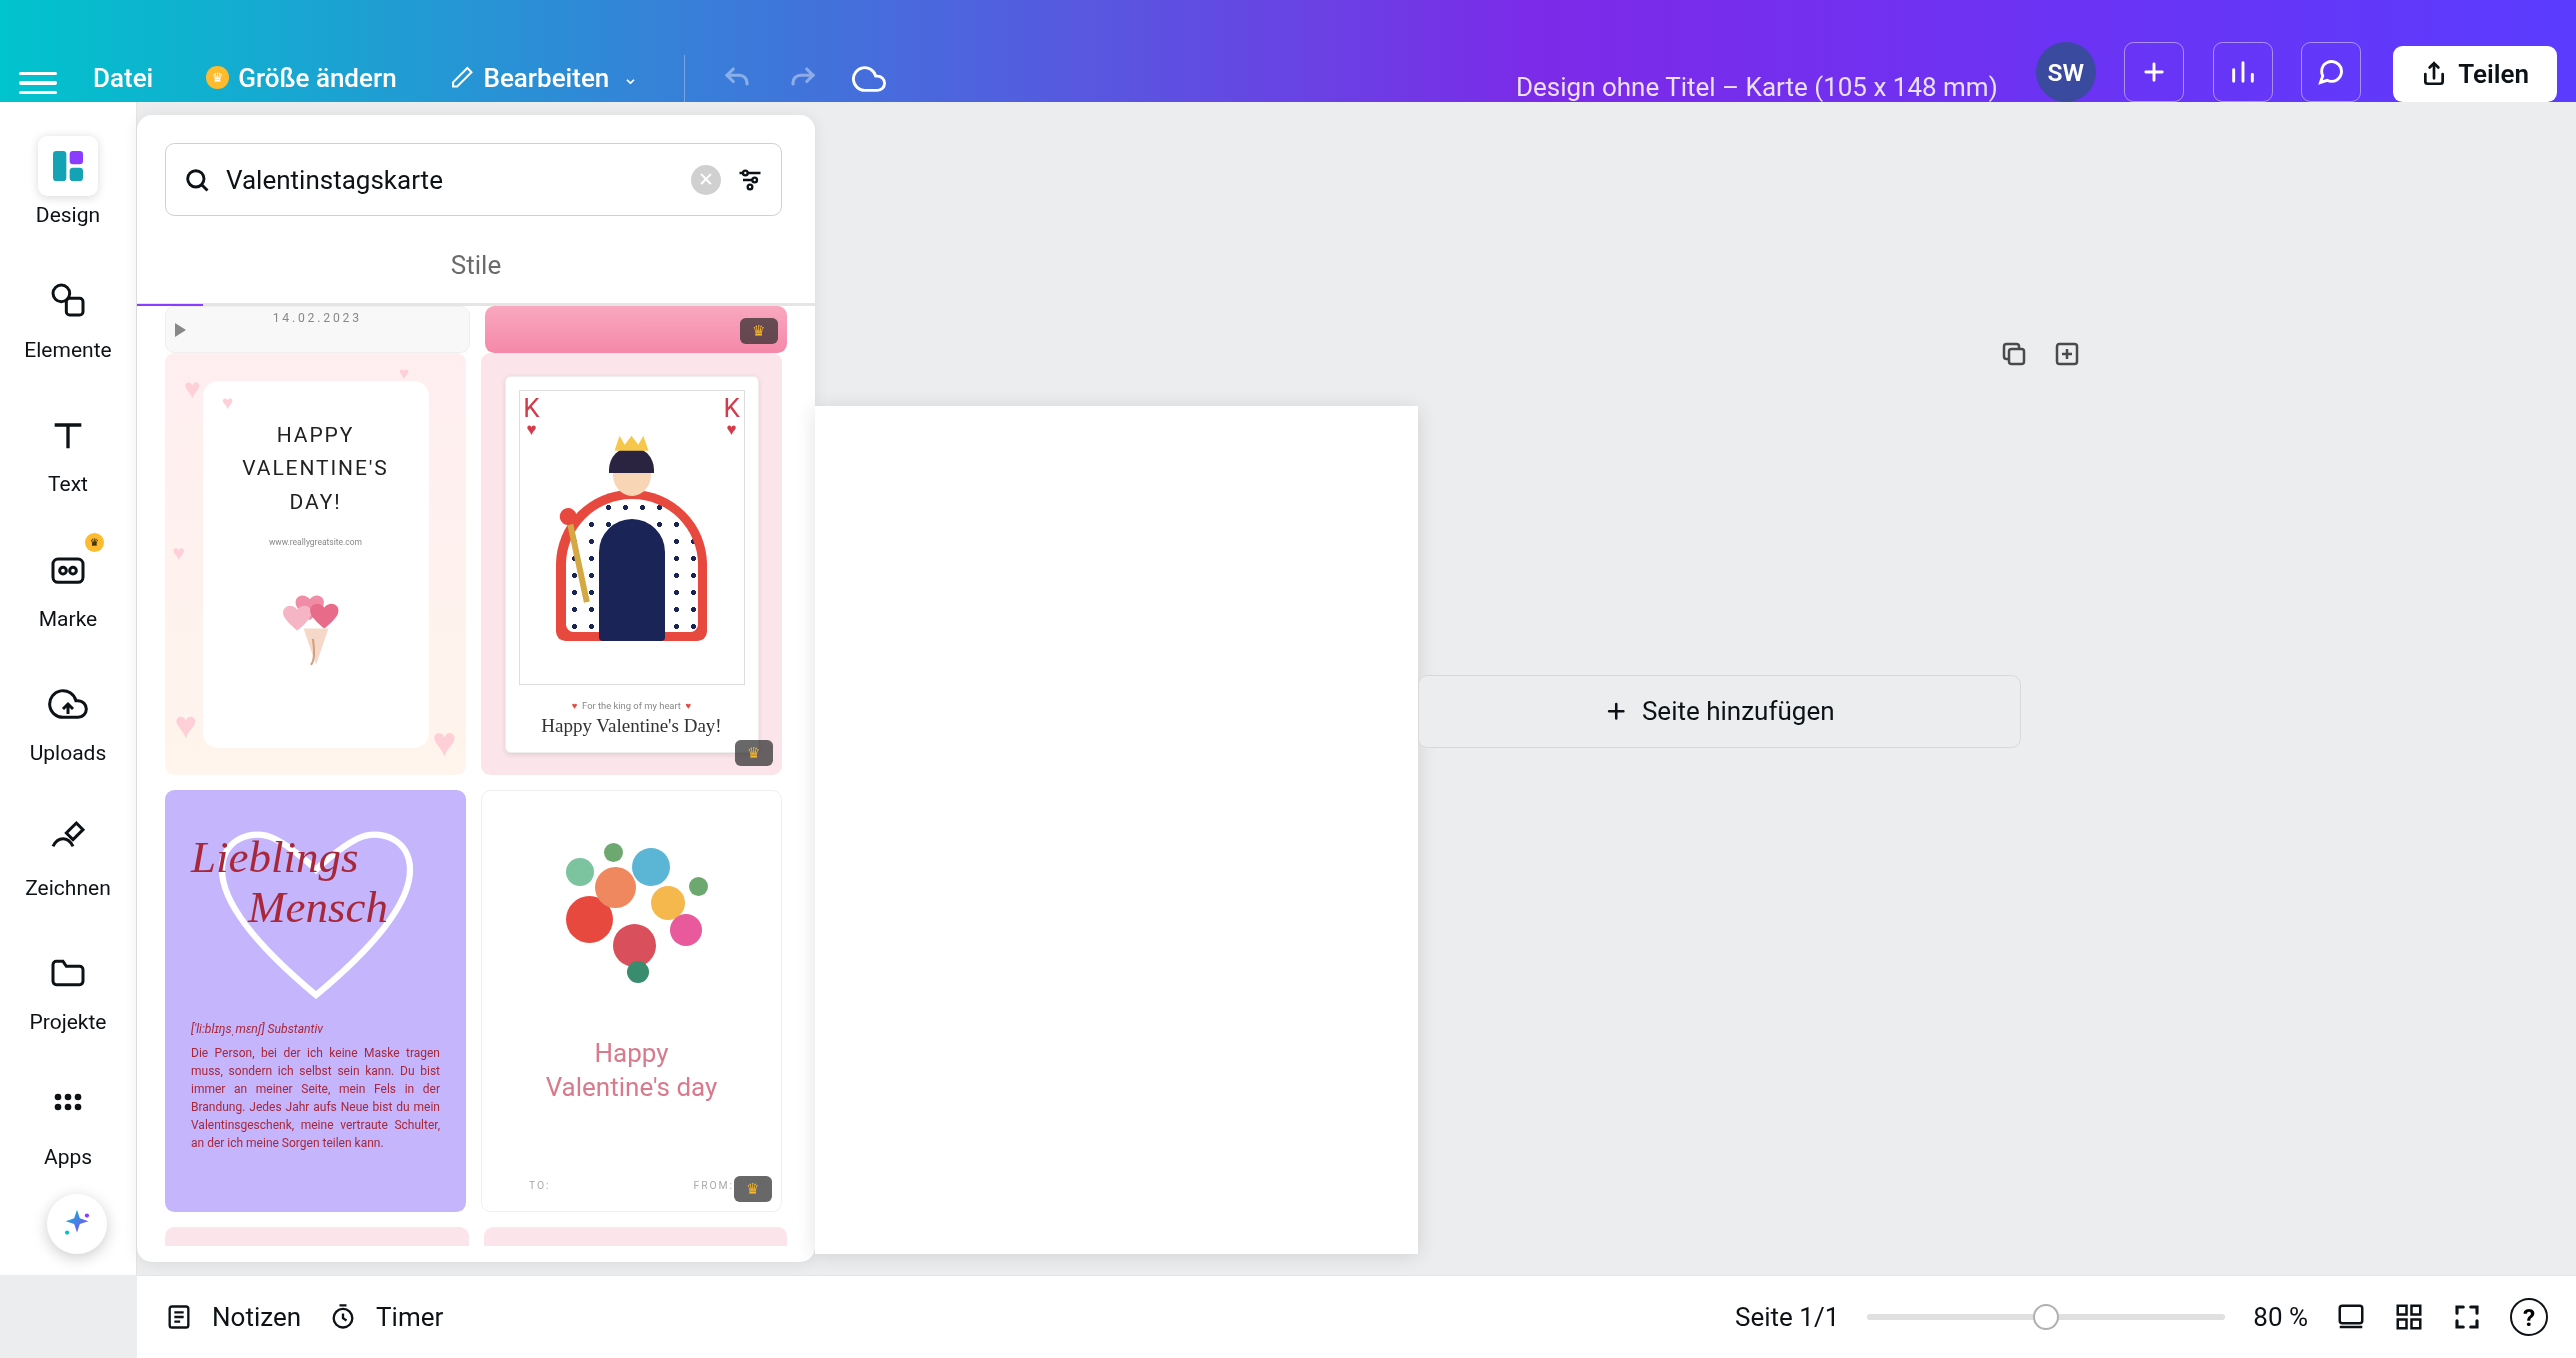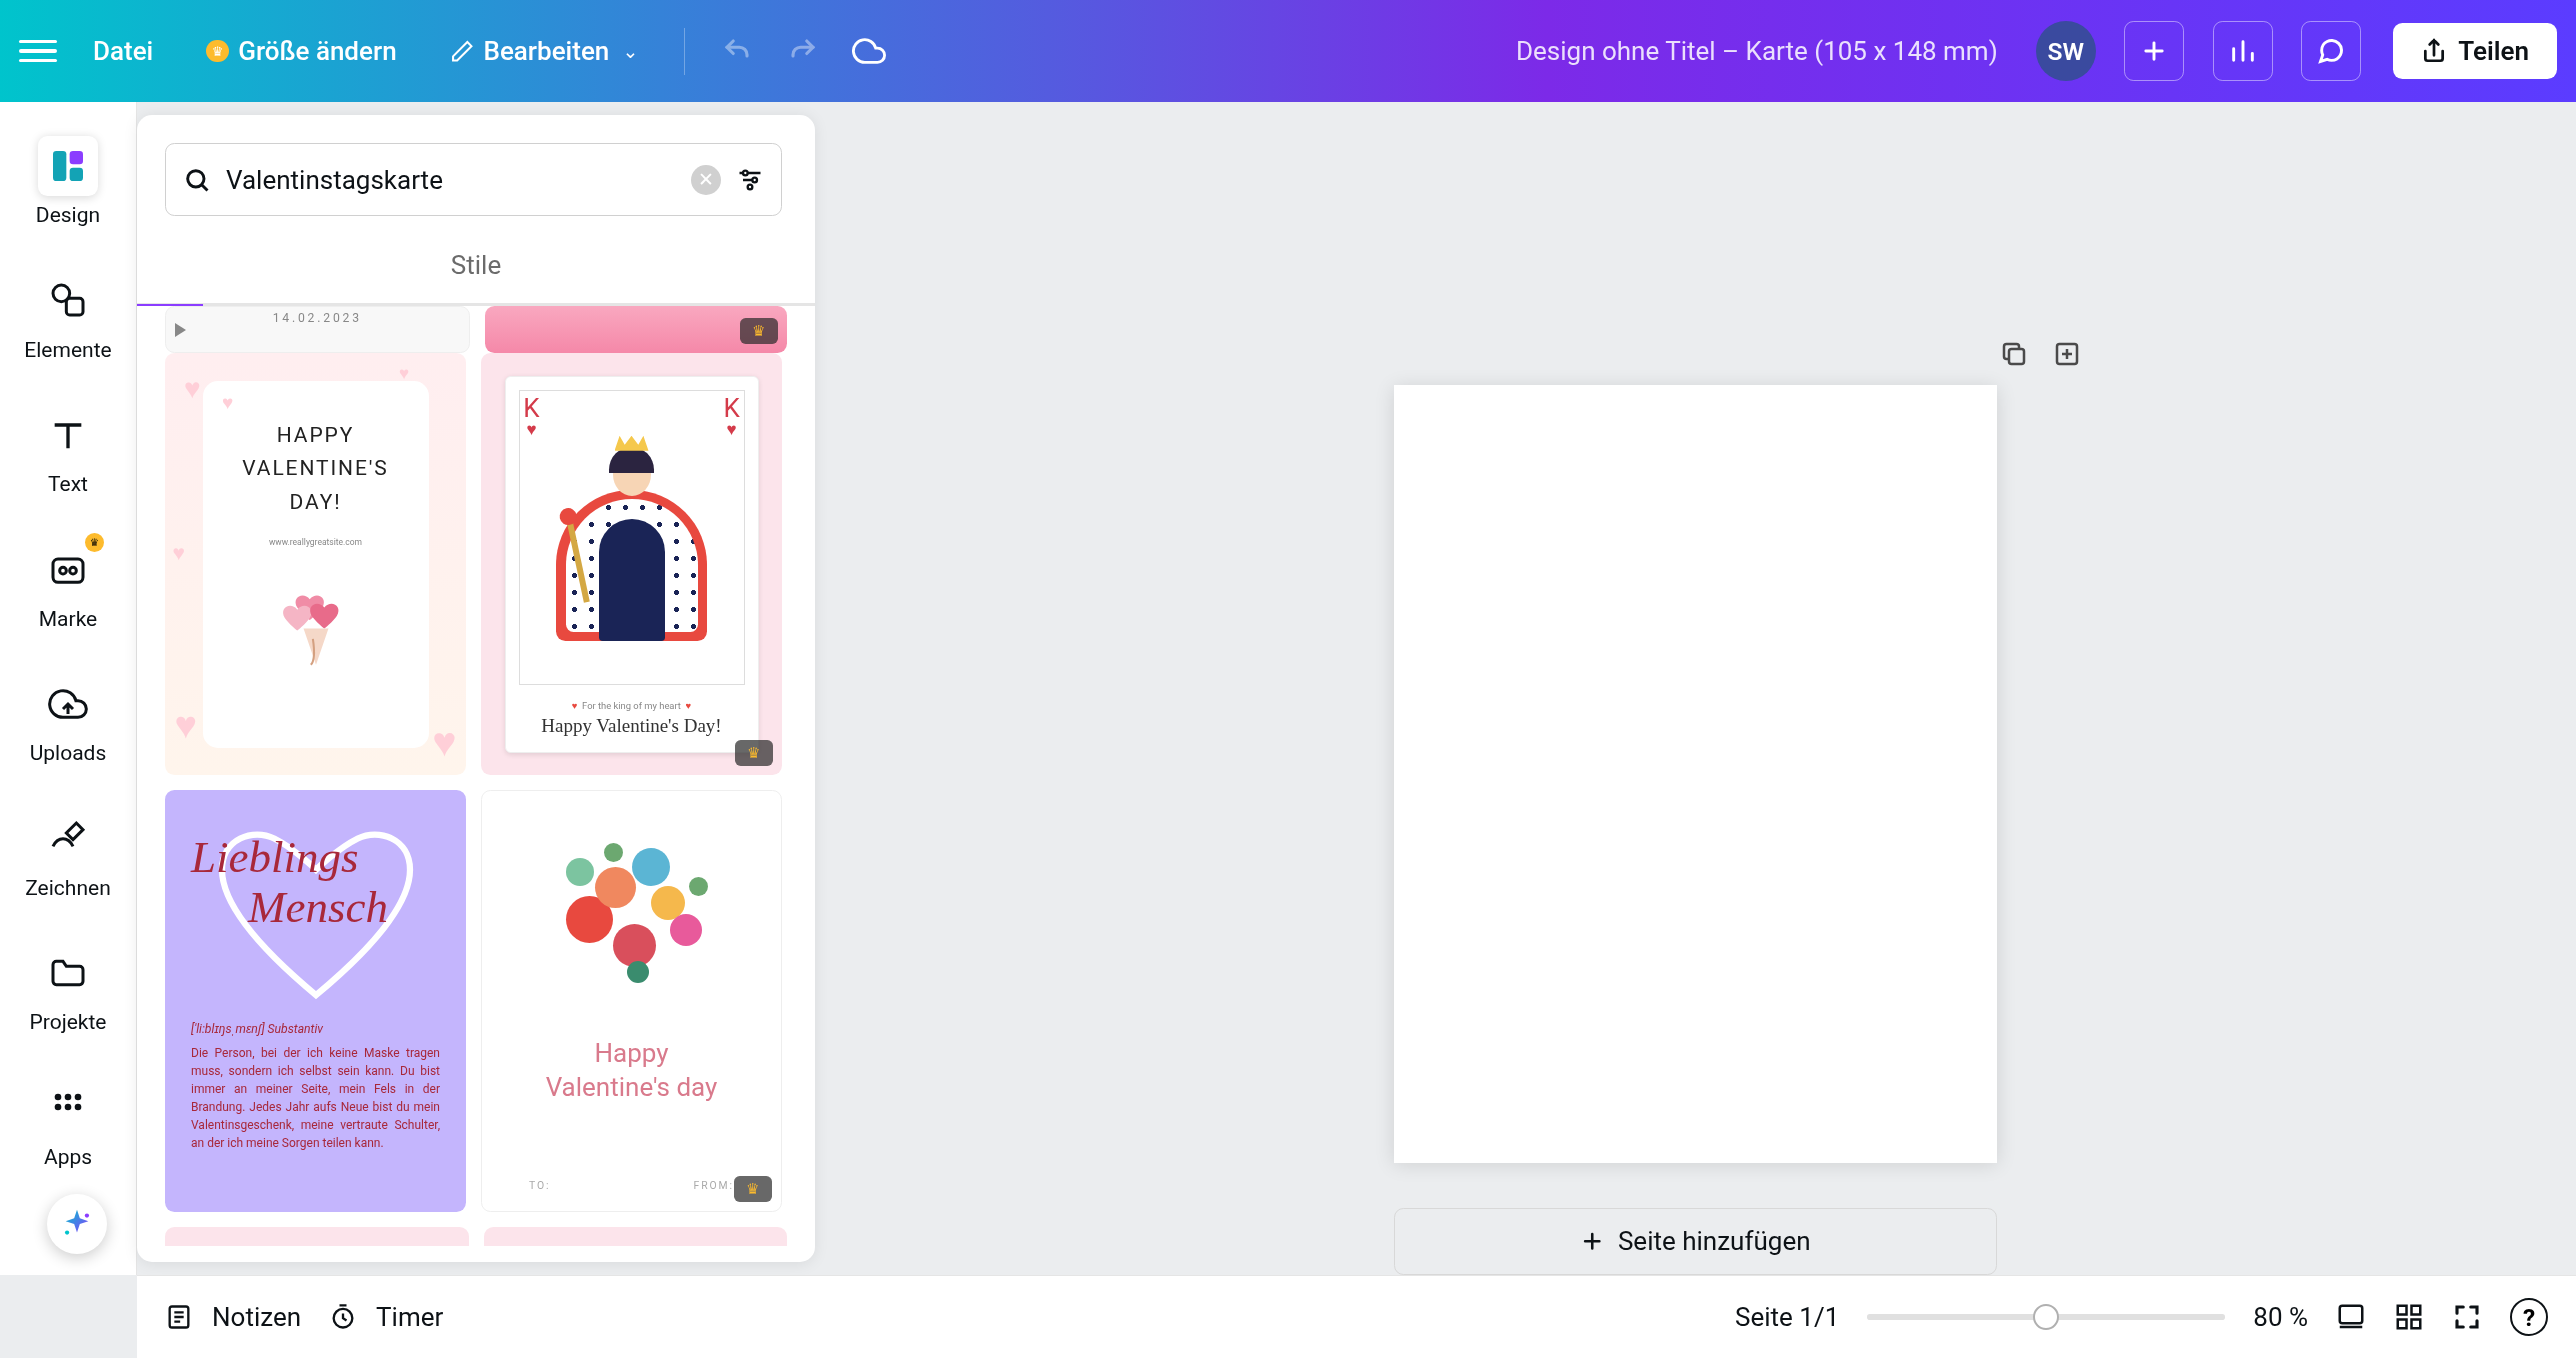--- a/index.html
+++ b/index.html
@@ -1,19 +1,19 @@
 <!DOCTYPE html>
 <html style="font-size:15px"><head>
   <meta charset="utf-8">
   <style>
     * { margin: 0; padding: 0; box-sizing: border-box; font-family: -apple-system, BlinkMacSystemFont, "Segoe UI", Roboto, sans-serif; }
     body { width: 2576px; height: 1358px; background: #ebedef; overflow: hidden; display: flex; flex-direction: column; }
     
     
-    .topbar { height: 102px; background: linear-gradient(90deg, #00c4cc 0%, #7c2ae8 60%, #5b3cff 100%); display: flex; align-items: center; padding: 0 19px; gap: 19px; }
+    .topbar { height: 102px; background: linear-gradient(90deg, #00c4cc 0%, #7c2ae8 60%, #5b3cff 100%); display: flex; align-items: flex-end; padding: 0 19px; gap: 19px; }
     .hamburger { width: 38px; height: 38px; display: flex; flex-direction: column; justify-content: center; gap: 5.7px; cursor: pointer; }
     .hamburger span { height: 3.8px; background: #fff; border-radius: 1.9px; }
     .tb-btn { color: #fff; font-size: 26px; font-weight: 500; padding: 9.4px 17px; border-radius: 7.5px; cursor: pointer; display: flex; align-items: center; gap: 9.4px; }
     .crown-badge { width: 22.6px; height: 22.6px; background: #fdbb2d; border-radius: 50%; display: flex; align-items: center; justify-content: center; font-size: 13px; }
     .pencil { width: 24.5px; height: 24.5px; }
     .chev { font-size: 19px; margin-left: 3.8px; }
     .tb-divider { width: 0.9px; height: 47px; background: rgba(255,255,255,0.3); margin: 0 9.4px; }
     .tb-icon { width: 47px; height: 47px; display: flex; align-items: center; justify-content: center; color: #fff; font-size: 28px; cursor: pointer; border-radius: 7.5px; }
     .tb-icon.disabled { opacity: 0.4; cursor: default; }
     .tb-spacer { flex: 1; }
@@ -102,21 +102,21 @@
     .c4 .floral { width: 188px; height: 170px; position: relative; margin-top: 9.4px; }
     .c4 .fl { position: absolute; border-radius: 50%; }
     .c4 .script2 { font-family: 'Brush Script MT', cursive; font-size: 26px; color: #d97a8c; text-align: center; margin-top: 28px; line-height: 1.3; }
     .c4 .labels { display: flex; justify-content: space-between; width: 100%; margin-top: auto; font-size: 10.4px; letter-spacing: 1.9px; color: #aaa; padding: 0 28px; }
     
     
     .partial-bot { height: 19px; display: flex; gap: 15px; }
     .partial-bot > div { flex:1; background: #fce4eb; border-radius: 9.4px 9.4px 0 0; }
     
     
-    .canvas-area { flex: 1; position: relative; display: flex; flex-direction: column; align-items: center; }
+    .canvas-area { flex: 1; position: relative; display: flex; flex-direction: row; align-items: center; }
     .canvas-tools { position: absolute; top: 235px; left: 50%; transform: translateX(301px); display: flex; gap: 19px; }
     .ctool { width: 34px; height: 34px; color: #4a4a4a; cursor: pointer; font-size: 28px; display: flex; align-items: center; justify-content: center; }
     .canvas-page { width: 603px; height: 848px; background: #fff; box-shadow: 0 1.9px 19px rgba(0,0,0,0.12); margin-top: 283px; }
     .add-page { margin-top: 45px; width: 603px; height: 73px; border: 0.9px solid #d8d8d8; border-radius: 9.4px; background: #ebedef; display: flex; align-items: center; justify-content: center; gap: 13px; font-size: 26px; color: #0d1216; cursor: pointer; }
     
     
     .bottombar { height: 83px; background: #fff; border-top: 0.9px solid #e5e5e5; display: flex; align-items: center; padding: 0 28px; gap: 28px; margin-left: 137px; }
     .bb-btn { display: flex; align-items: center; gap: 19px; font-size: 26px; color: #0d1216; cursor: pointer; }
     .bb-spacer { flex: 1; }
     .page-ind { font-size: 26px; color: #0d1216; }

